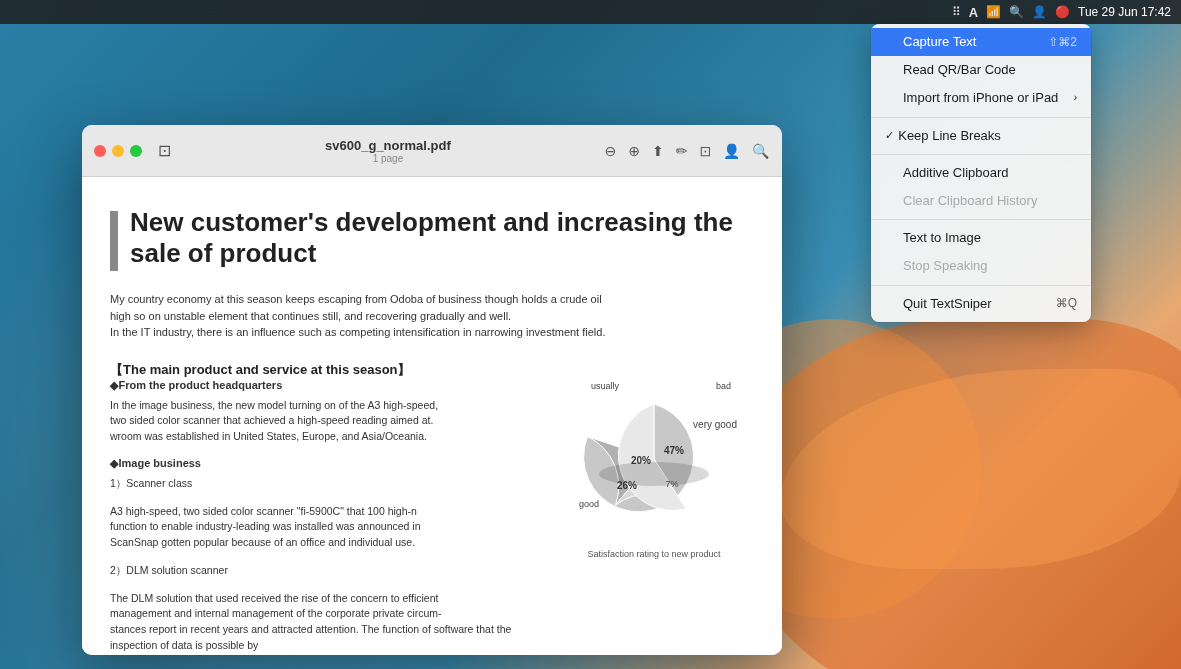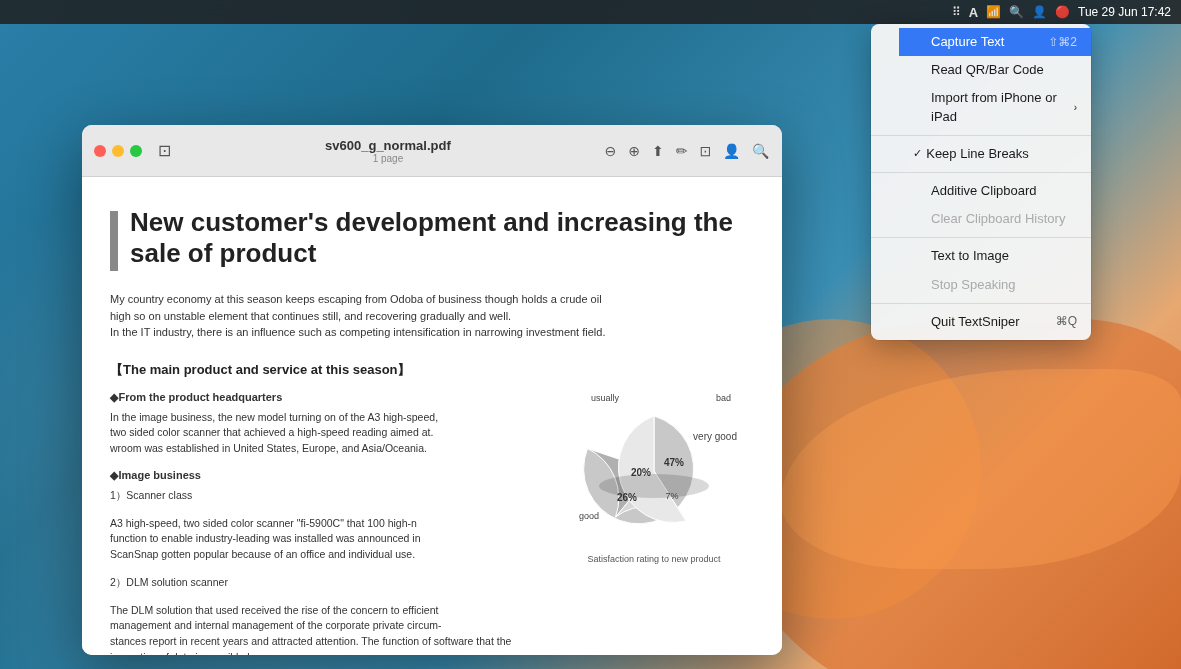--- a/index.html
+++ b/index.html
@@ -196,21 +196,20 @@
       font-size: 11px;
       color: #333;
       line-height: 1.5;
       margin-bottom: 20px;
     }
 
     .pdf-section-header {
       font-size: 13px;
       font-weight: 600;
       color: #222;
-      margin-bottom: 12px;
     }
 
     .pdf-content-row {
       display: flex;
       gap: 20px;
     }
 
     .pdf-text-col {
       flex: 1;
     }
@@ -240,21 +239,21 @@
     .pie-container {
       position: relative;
       width: 170px;
       height: 150px;
     }
 
     .pie-caption {
       font-size: 9px;
       color: #555;
       text-align: right;
-      margin-top: 13px;
+      margin-top: 20px;
     }
 
     
     .context-menu {
       position: absolute;
       top: 24px;
       right: 90px;
       width: 220px;
       background: rgba(245, 245, 245, 0.97);
       border-radius: 8px;
@@ -266,21 +265,20 @@
 
     .menu-item {
       padding: 5px 14px;
       font-size: 13px;
       color: #1a1a1a;
       cursor: pointer;
       display: flex;
       align-items: center;
       justify-content: space-between;
       line-height: 1.4;
-      margin-left: 28px;
     }
 
     .menu-item.active {
       background: #3478f6;
       color: white;
     }
 
     .menu-item.disabled {
       color: #aaa;
       cursor: default;

